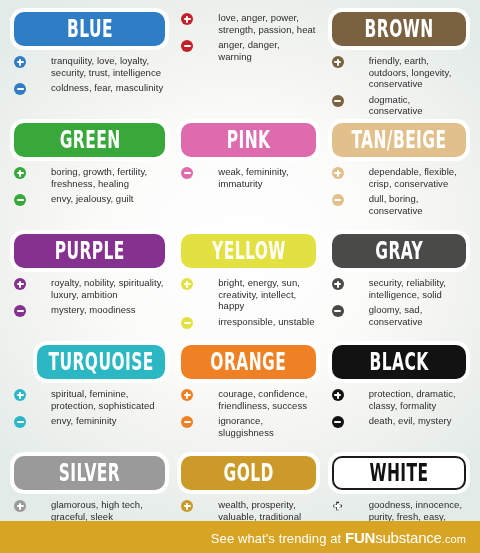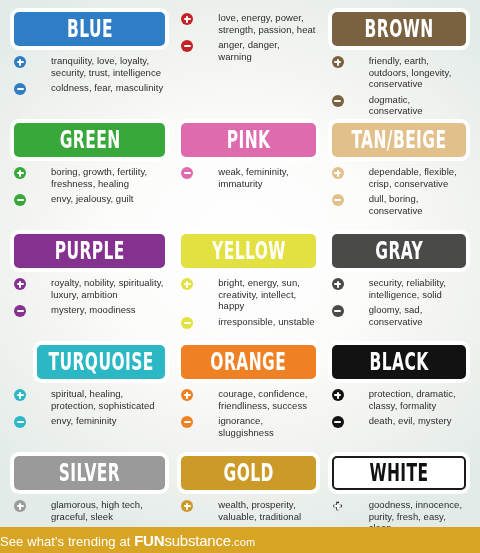--- a/index.html
+++ b/index.html
@@ -38,21 +38,21 @@
     row-gap: 0px;
   }
 
   .cell {
     padding: 6px 8px 0 8px;
     box-sizing: border-box;
   }
 
   .badge {
     height: 34px;
-    border-radius: 5px;
+    border-radius: 10px;
     display: flex;
     align-items: center;
     justify-content: center;
     box-shadow: 0 0 0 4px rgba(255,255,255,0.92);
     margin-bottom: 9px;
   }
 
   .badge-label {
     font-family: "Liberation Sans Narrow", "DejaVu Sans Condensed", "Liberation Sans", sans-serif;
     font-weight: bold;
@@ -128,24 +128,25 @@
     line-height: 11.5px;
     color: #2c2c2c;
     letter-spacing: 0.05px;
   }
 
   .footer {
     position: absolute;
     left: 0;
     bottom: 0;
     width: 480px;
-    height: 26px;
+    height: 32px;
     background: #d8a423;
     display: flex;
     align-items: center;
+    justify-content: flex-end;
     padding-right: 14px;
     box-sizing: border-box;
   }
   .footer-text {
     color: #ffffff;
     font-size: 13px;
     letter-spacing: 0.1px;
     white-space: nowrap;
   }
   .footer-brand-bold {
@@ -179,21 +180,21 @@
           <li class="trait">
             <span class="sign minus" style="background: rgb(47, 125, 196);"></span>
             <span class="trait-text">coldness, fear, masculinity</span>
           </li>
         </ul>
       </div>
       <div class="cell">
         <ul class="traits">
           <li class="trait">
             <span class="sign plus" style="background: rgb(195, 33, 39);"></span>
-            <span class="trait-text">love, energy, power, strength, passion, heat</span>
+            <span class="trait-text">love, anger, power, strength, passion, heat</span>
           </li>
           <li class="trait">
             <span class="sign minus" style="background: rgb(195, 33, 39);"></span>
             <span class="trait-text">anger, danger, warning</span>
           </li>
         </ul>
       </div>
       <div class="cell">
         <div class="badge" style="background: rgb(122, 98, 64);">
           <div class="badge-label" style="color: rgb(255, 255, 255);">BROWN</div>
@@ -295,21 +296,21 @@
           </li>
         </ul>
       </div>
       <div class="cell">
         <div class="badge" style="background: rgb(43, 184, 196); margin-left: 23px;">
           <div class="badge-label" style="color: rgb(255, 255, 255);">TURQUOISE</div>
         </div>
         <ul class="traits">
           <li class="trait">
             <span class="sign plus" style="background: rgb(43, 184, 196);"></span>
-            <span class="trait-text">spiritual, healing, protection, sophisticated</span>
+            <span class="trait-text">spiritual, feminine, protection, sophisticated</span>
           </li>
           <li class="trait">
             <span class="sign minus" style="background: rgb(43, 184, 196);"></span>
             <span class="trait-text">envy, femininity</span>
           </li>
         </ul>
       </div>
       <div class="cell">
         <div class="badge" style="background: rgb(239, 128, 35);">
           <div class="badge-label" style="color: rgb(255, 255, 255);">ORANGE</div>

